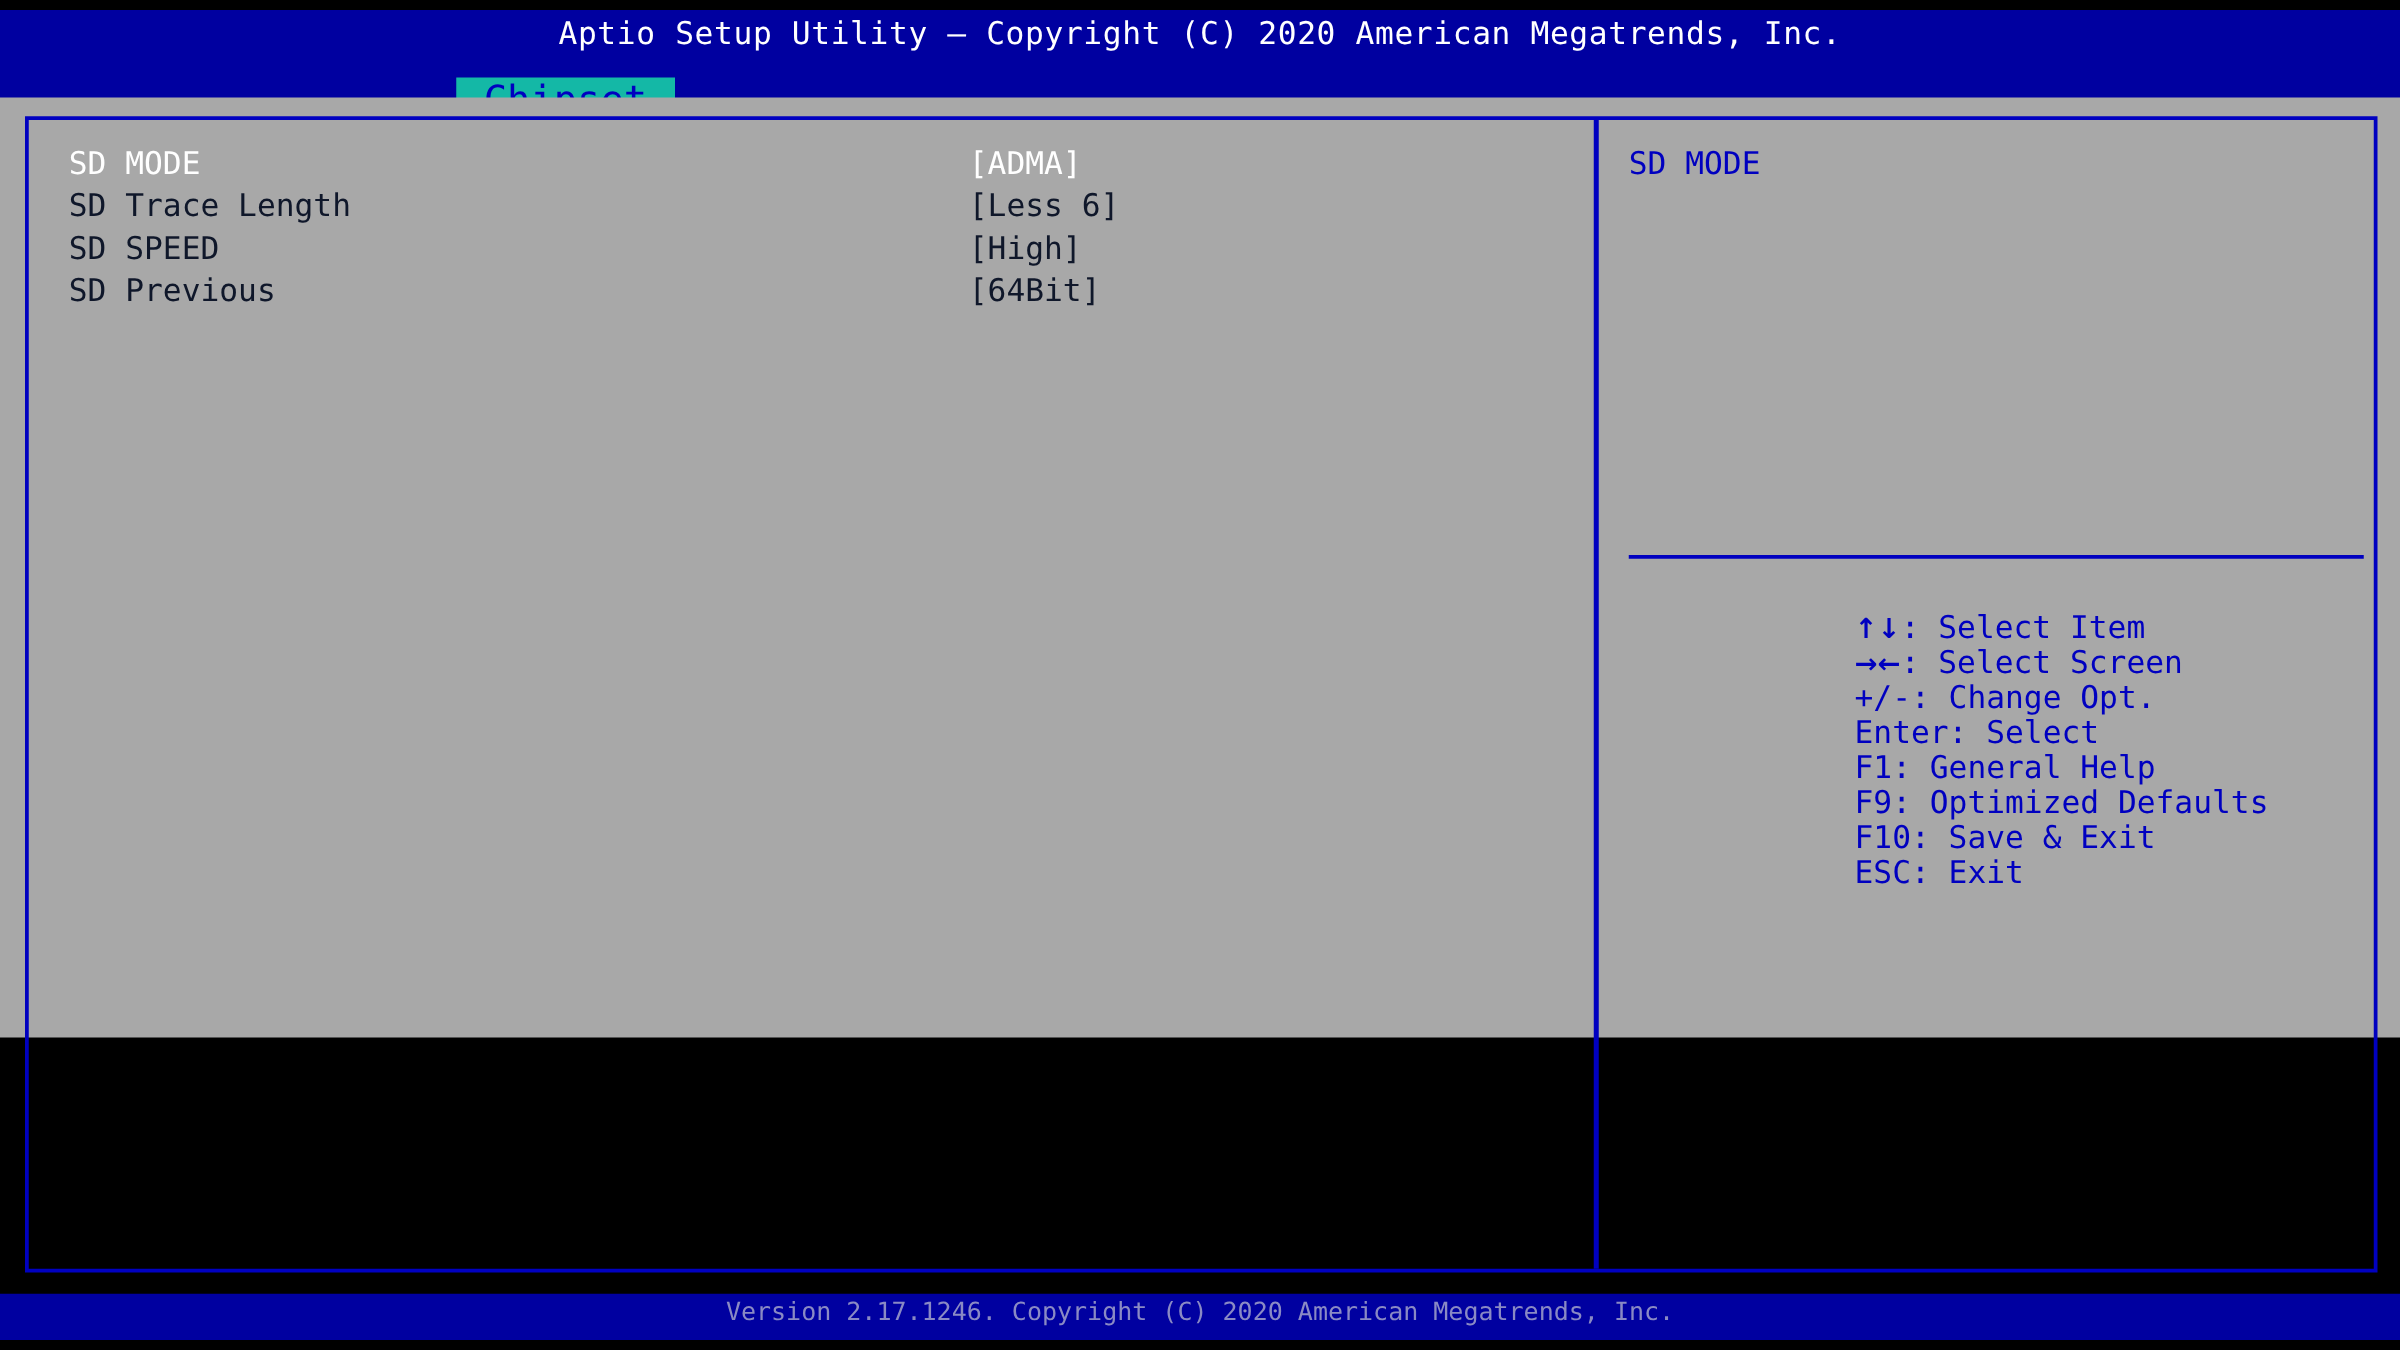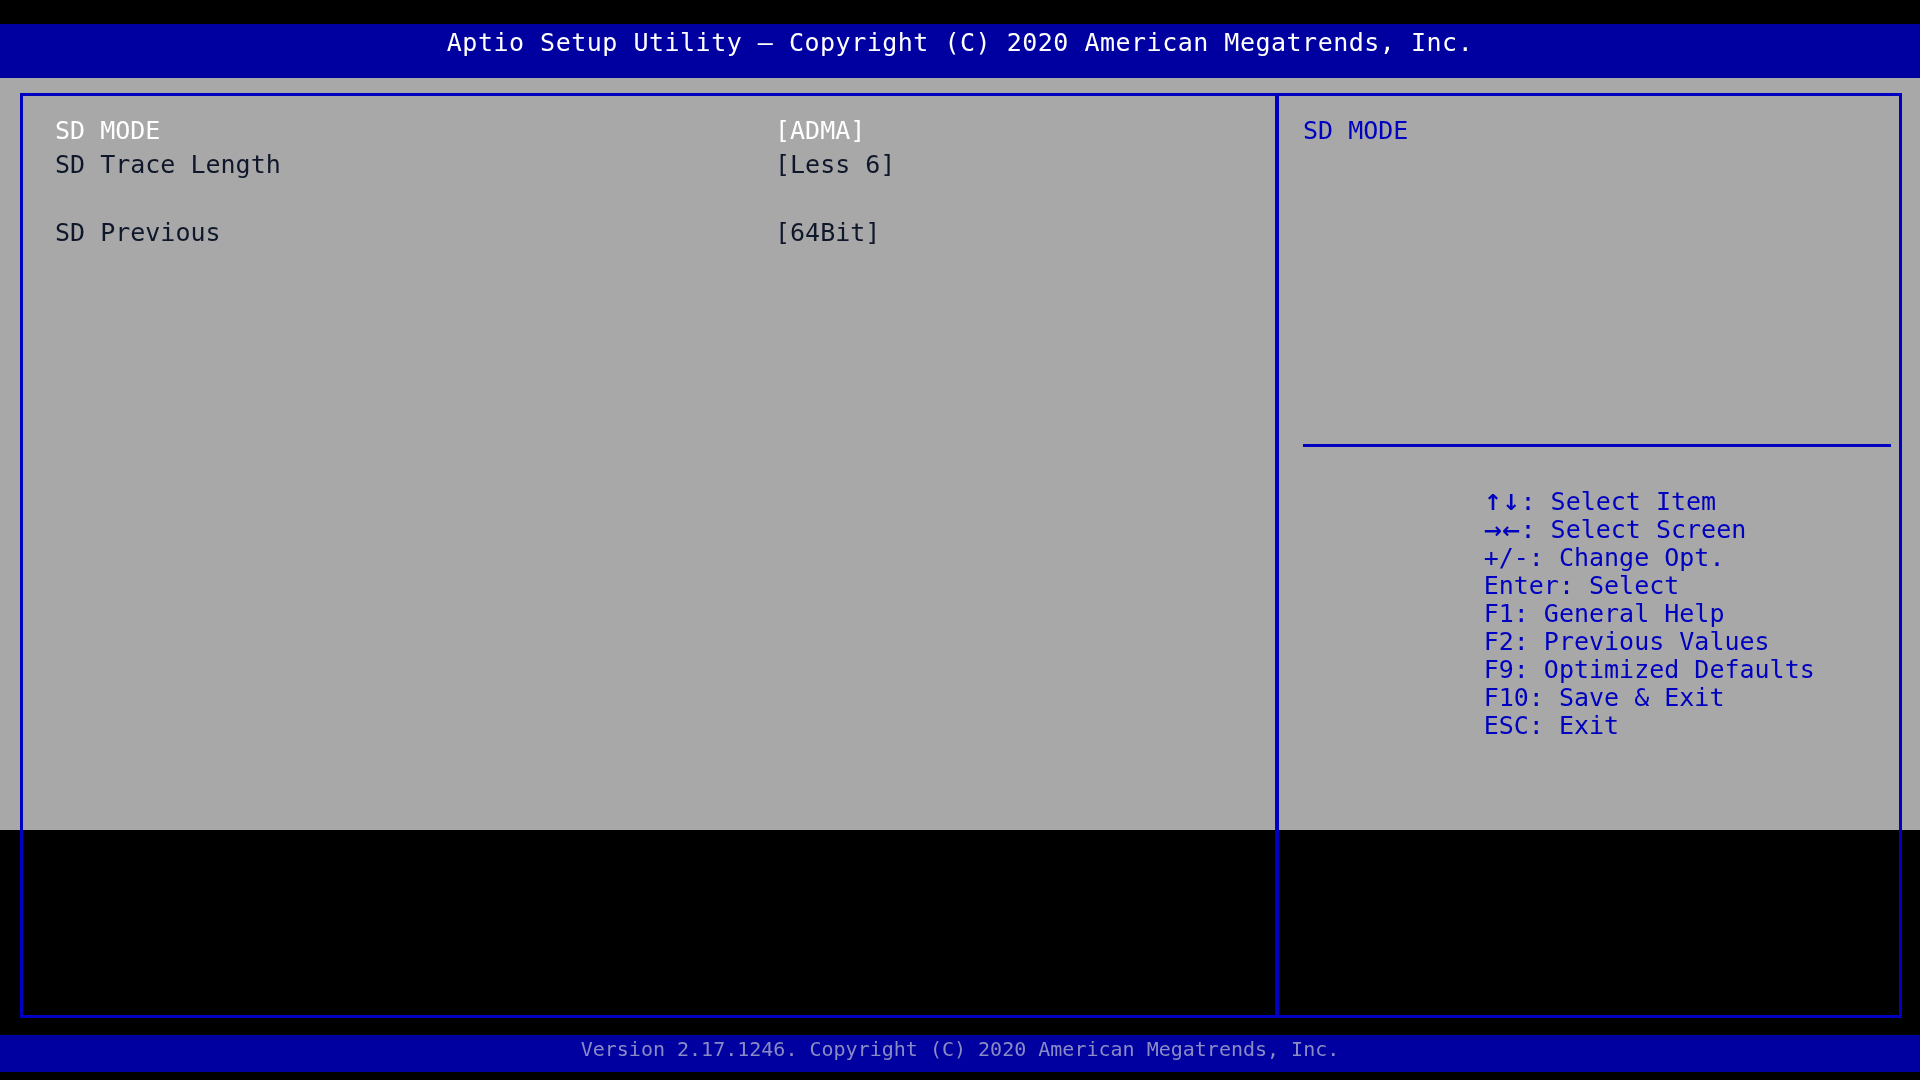--- a/index.html
+++ b/index.html
@@ -23,21 +23,20 @@
   }
 
   
   #header-bar {
     position: absolute;
     left: 0;
     top: 8px;
     width: 1920px;
     height: 80px;
     background: #0000a0;
-    margin-top: 16px;
   }
   #header-title {
     position: absolute;
     left: 0;
     top: 4px;
     width: 1920px;
     text-align: center;
     color: #ffffff;
     font-size: 25px;
     letter-spacing: 0.5px;
@@ -218,20 +217,24 @@
         <div class="setting-row row-selected" style="top:18px;">
           <span class="setting-label">SD MODE</span>
           <span class="setting-value">[ADMA]</span>
         </div>
 
         <div class="setting-row row-normal" style="top:52px;">
           <span class="setting-label">SD Trace Length</span>
           <span class="setting-value">[Less 6]</span>
         </div>
 
+        <div class="setting-row row-normal" style="top:86px;">
+          <span class="setting-label">SD SPEED</span>
+          <span class="setting-value">[High]</span>
+        </div>
 
         <div class="setting-row row-normal" style="top:120px;">
           <span class="setting-label">SD Previous</span>
           <span class="setting-value">[64Bit]</span>
         </div>
 
       </div>
 
       <div id="help-panel">
 
@@ -254,23 +257,20 @@
           </div>
 
           <div class="legend-line">
             <span>Enter: Select</span>
           </div>
 
           <div class="legend-line">
             <span>F1: General Help</span>
           </div>
 
-          <div class="legend-line">
-            <span>F2: Previous Values</span>
-          </div>
 
           <div class="legend-line">
             <span>F9: Optimized Defaults</span>
           </div>
 
           <div class="legend-line">
             <span>F10: Save &amp; Exit</span>
           </div>
 
           <div class="legend-line">

